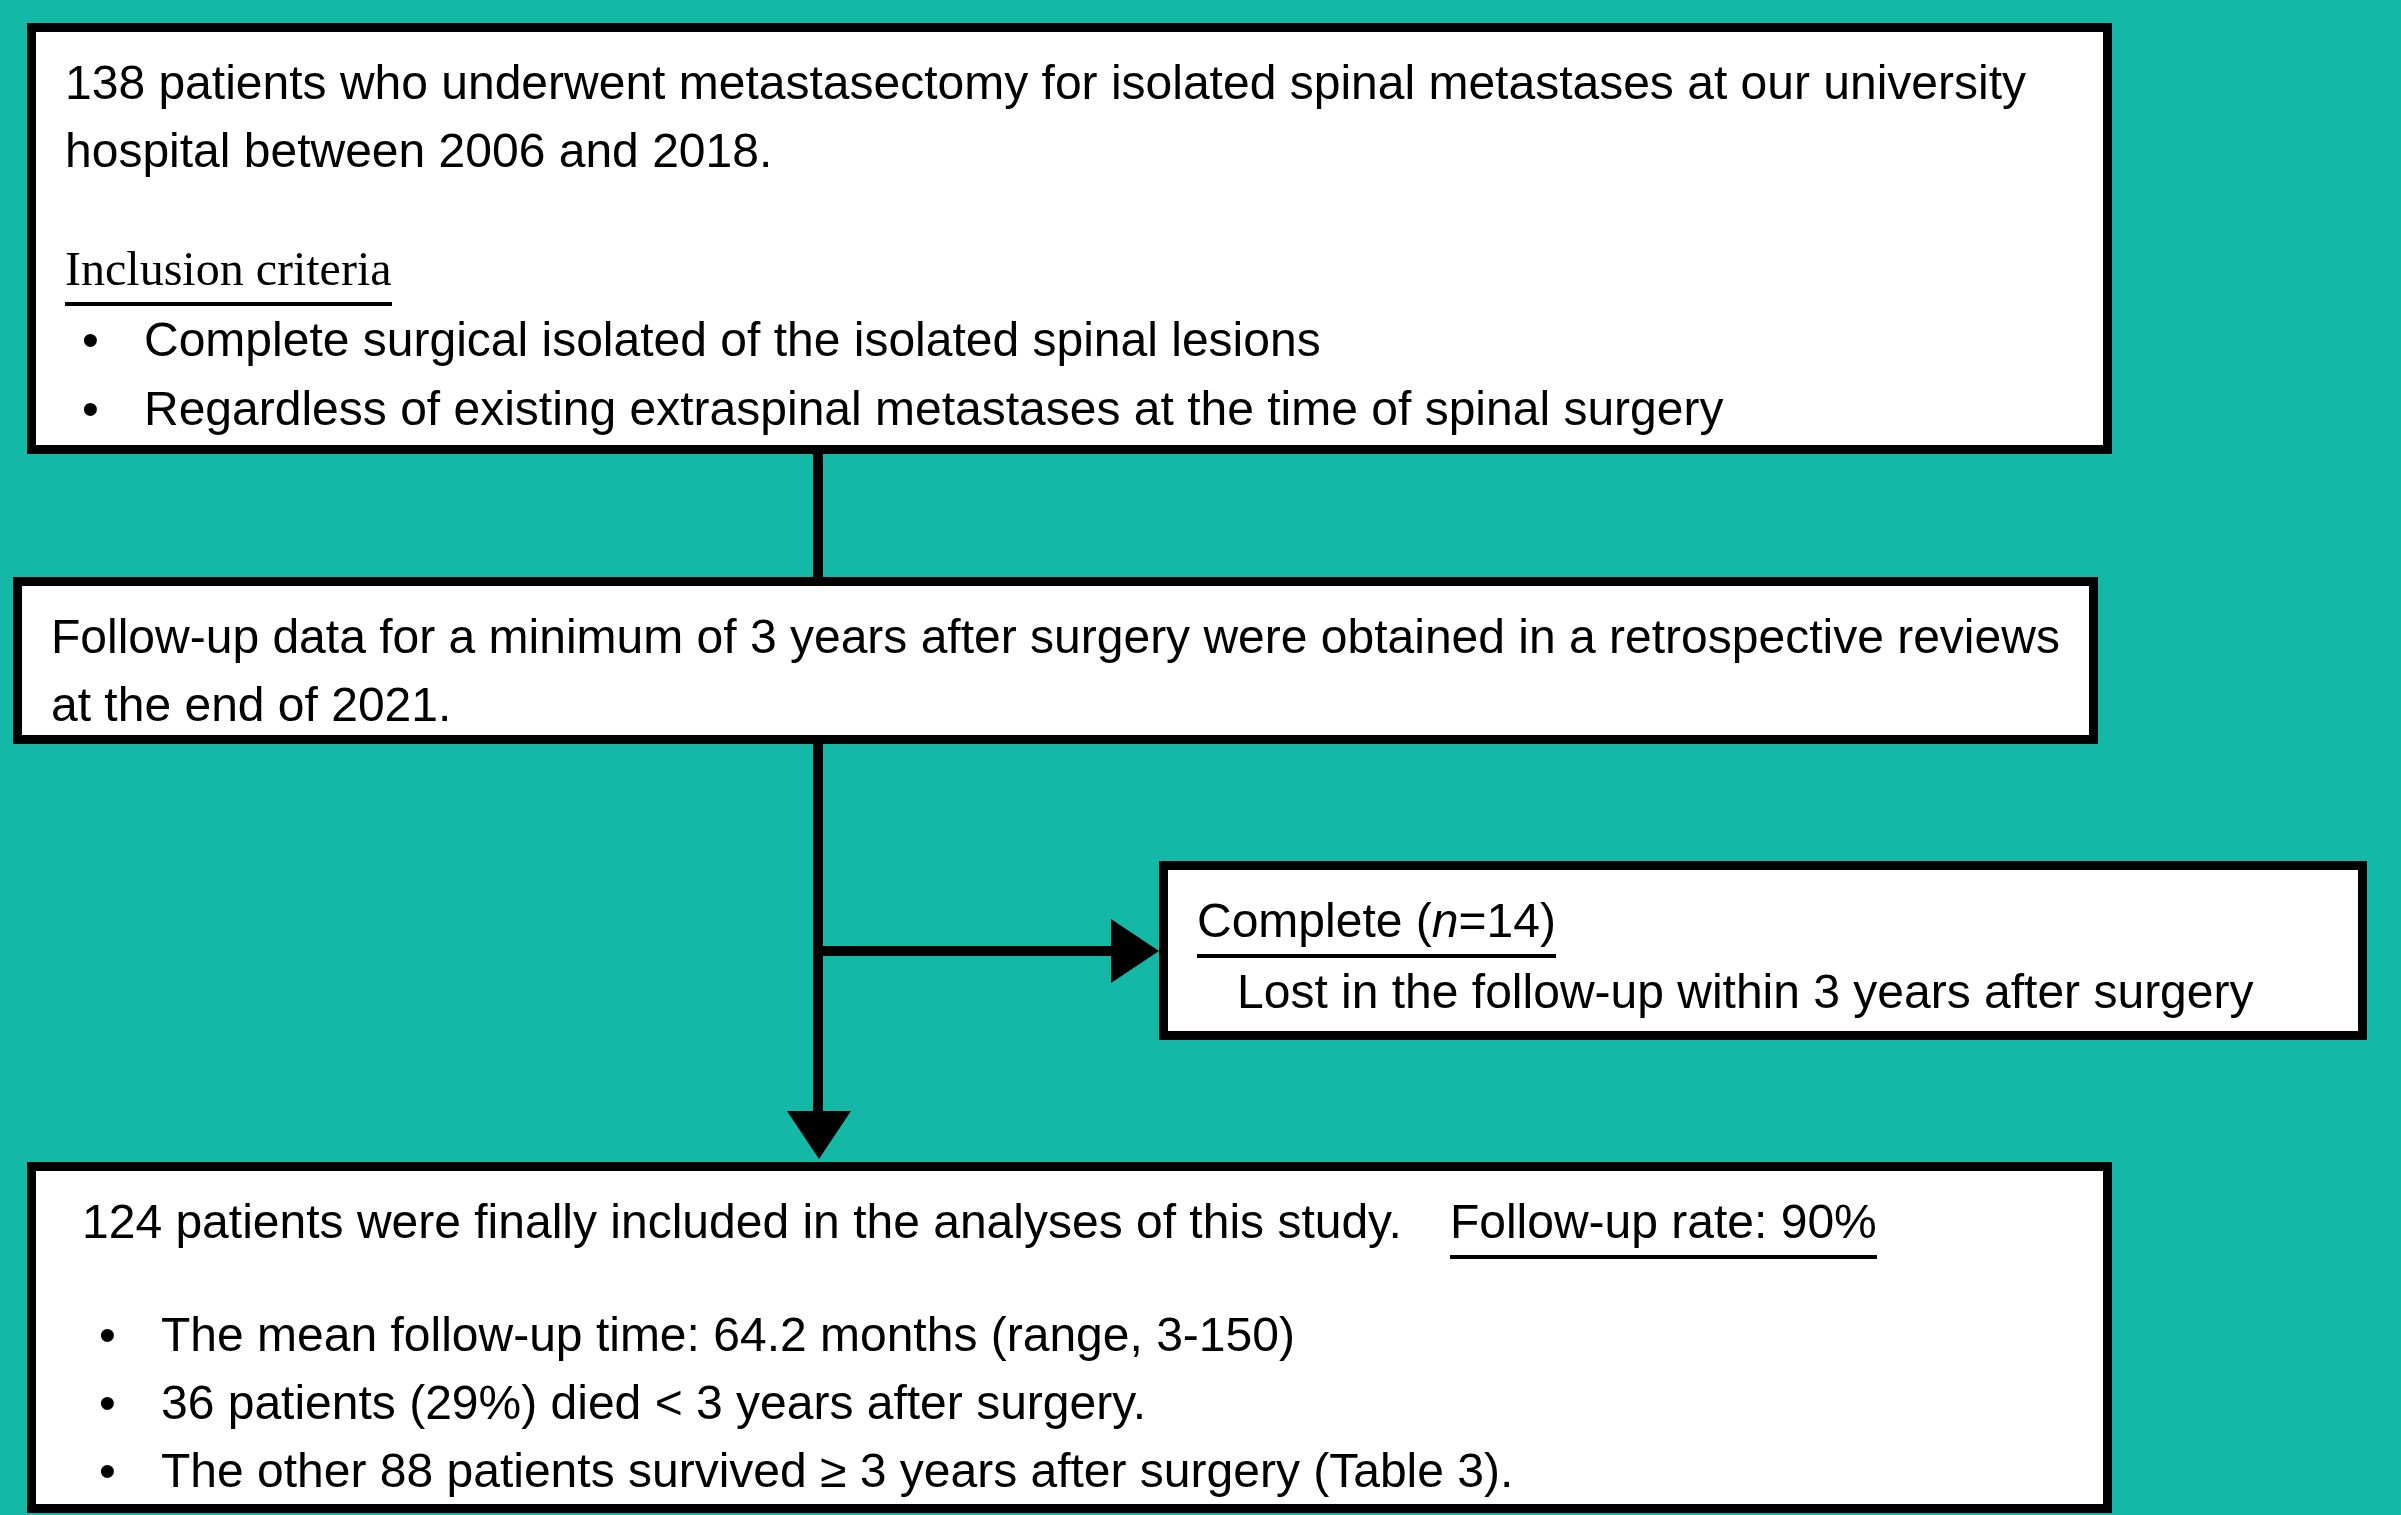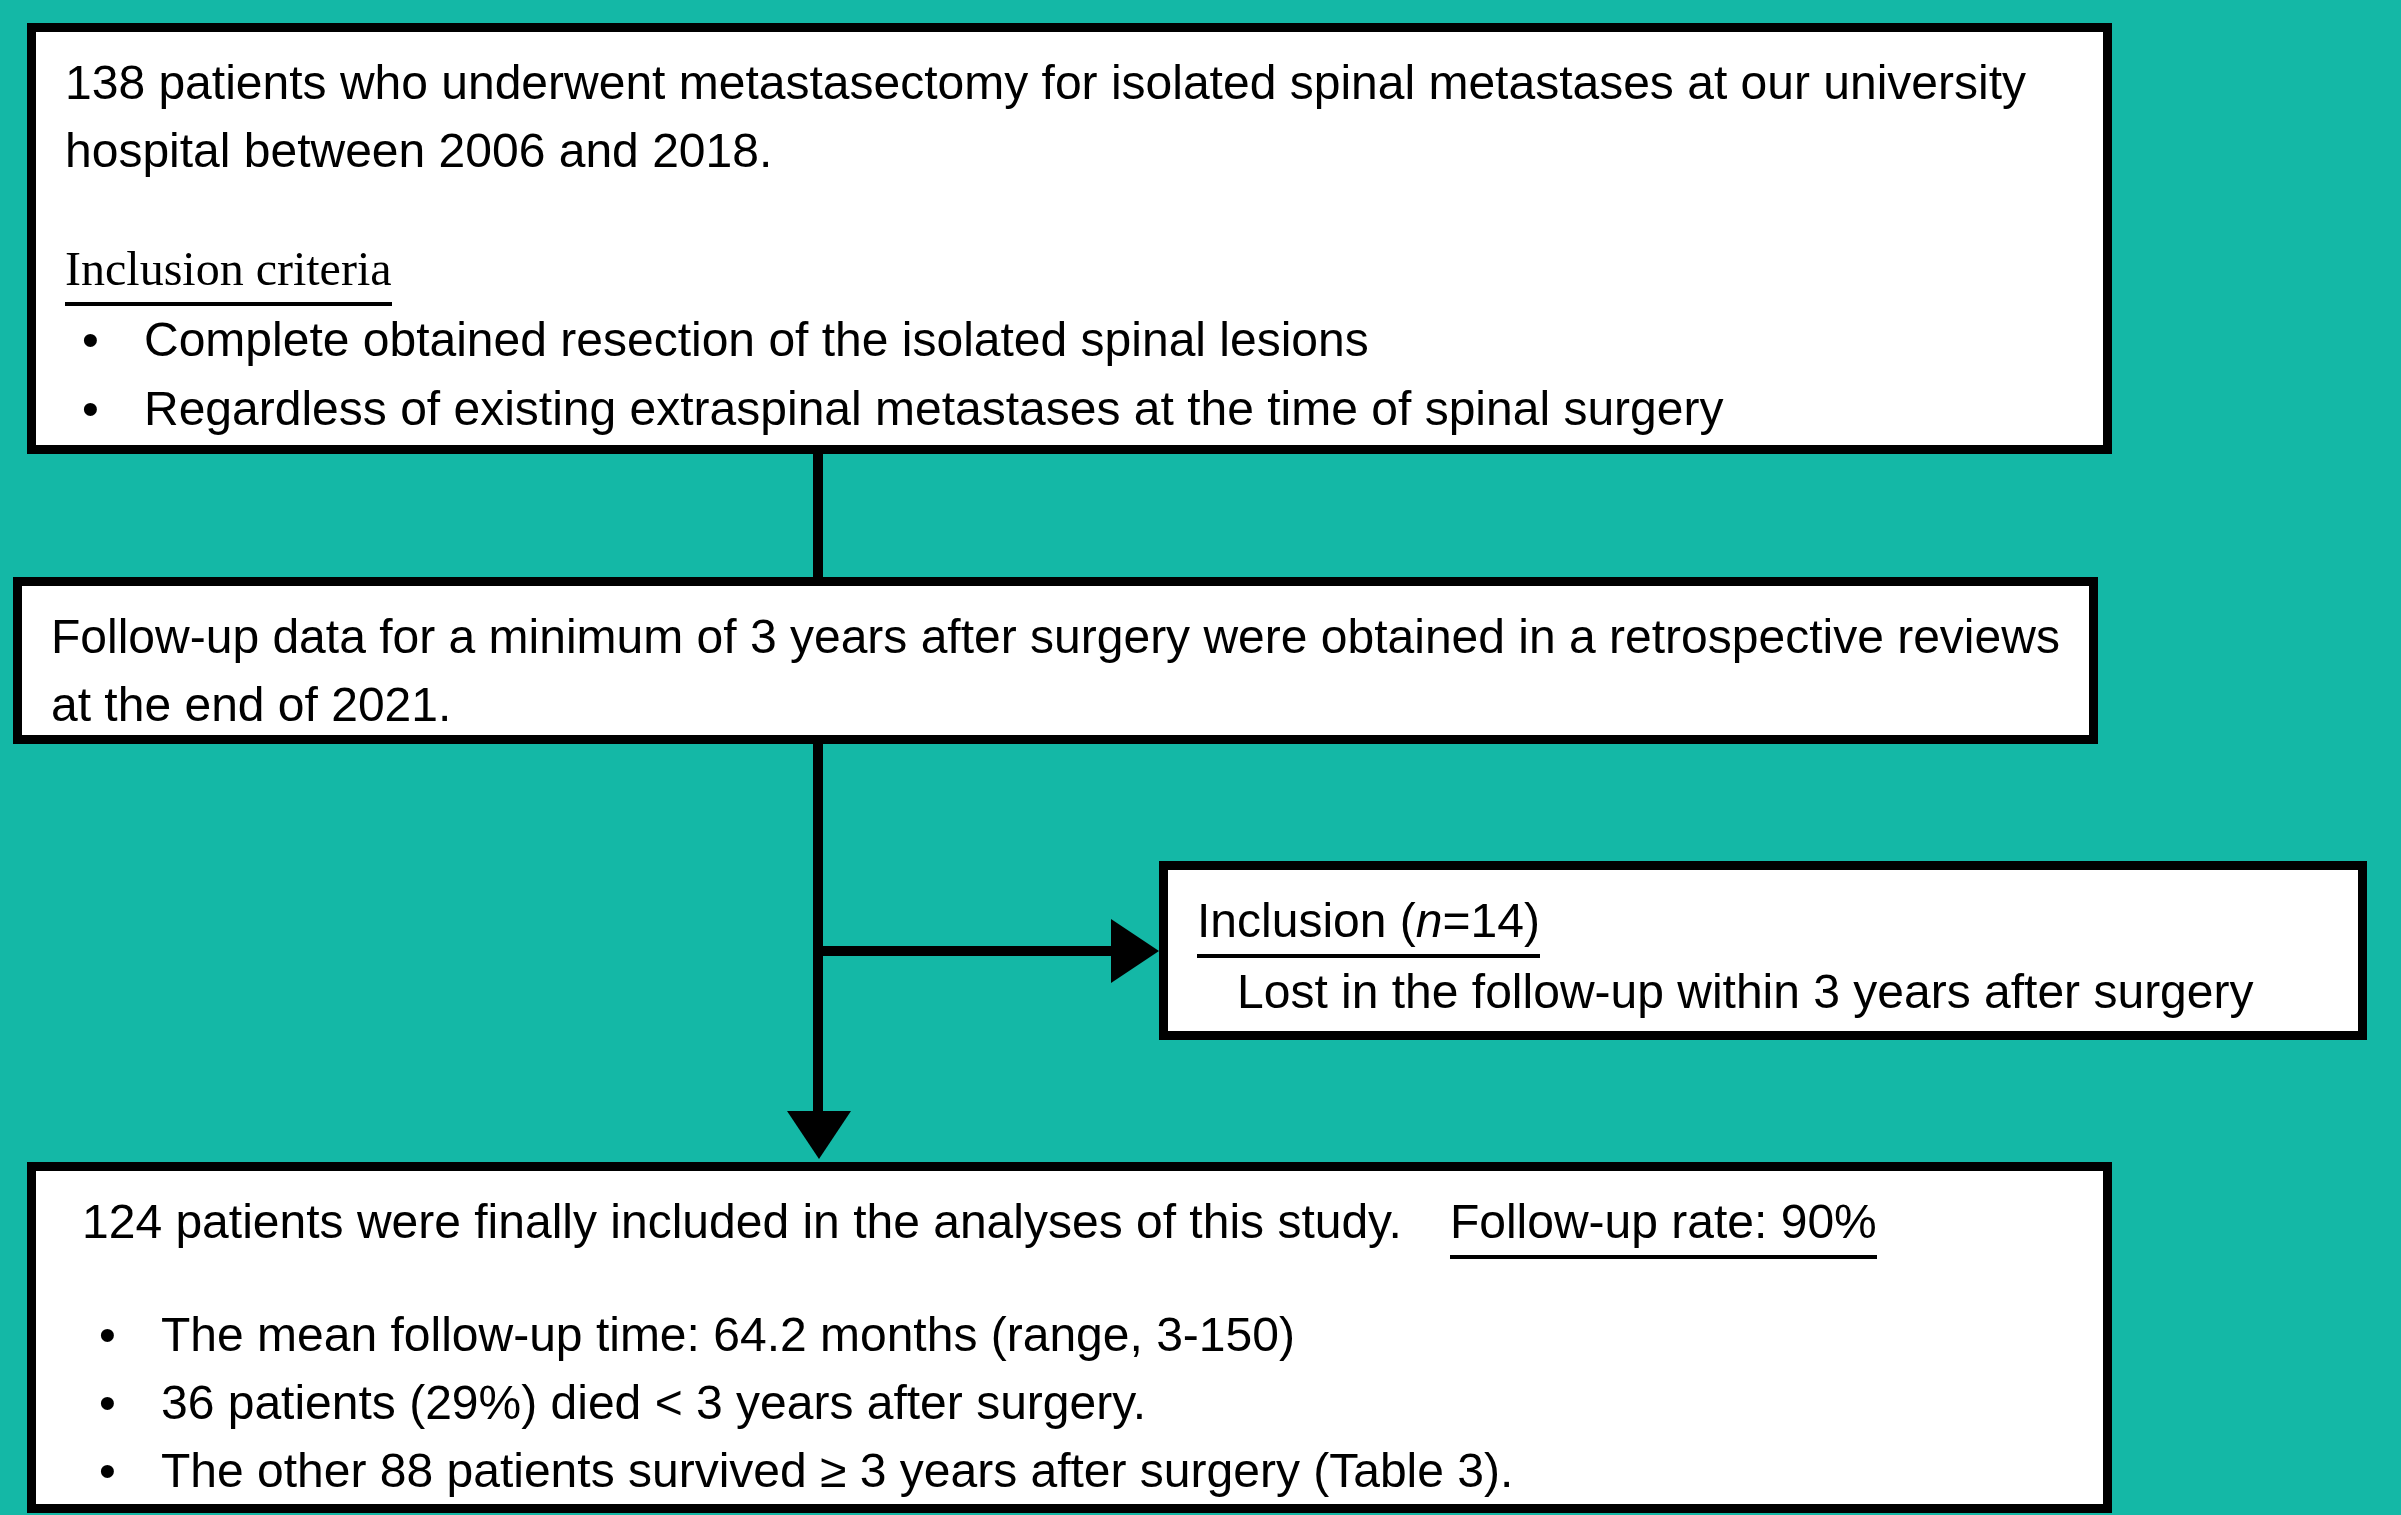--- a/index.html
+++ b/index.html
@@ -77,21 +77,21 @@
 
 <div id="figure">
 
   <div class="flow-box box-eligibility">
     <div>138 patients who underwent metastasectomy for isolated spinal metastases at our university hospital between 2006 and 2018.</div>
     <div class="criteria-heading">
       <span class="underlined">Inclusion criteria</span>
     </div>
     <div class="bullet-row">
       <span class="bullet-glyph">•</span>
-      <span class="bullet-text">Complete obtained resection of the isolated spinal lesions</span>
+      <span class="bullet-text">Complete surgical isolated of the isolated spinal lesions</span>
     </div>
     <div class="bullet-row">
       <span class="bullet-glyph">•</span>
       <span class="bullet-text">Regardless of existing extraspinal metastases at the time of spinal surgery</span>
     </div>
   </div>
 
   <div class="connector line-top-v"></div>
 
   <div class="flow-box box-followup">
@@ -99,21 +99,21 @@
   </div>
 
   <div class="connector line-mid-v"></div>
   <div class="arrowhead arrow-down"></div>
 
   <div class="connector line-branch-h"></div>
   <div class="arrowhead arrow-right"></div>
 
   <div class="flow-box box-excluded">
     <div>
-      <span class="underlined"><span>Inclusion (</span><span class="italic-n">n</span><span>=14)</span></span>
+      <span class="underlined"><span>Complete (</span><span class="italic-n">n</span><span>=14)</span></span>
     </div>
     <div class="excluded-detail">Lost in the follow-up within 3 years after surgery</div>
   </div>
 
   <div class="flow-box box-included">
     <div>
       <span>124 patients were finally included in the analyses of this study.</span><span class="followup-rate-wrap underlined">Follow-up rate: 90%</span>
     </div>
     <div class="bullet-row gap-before">
       <span class="bullet-glyph">•</span>

